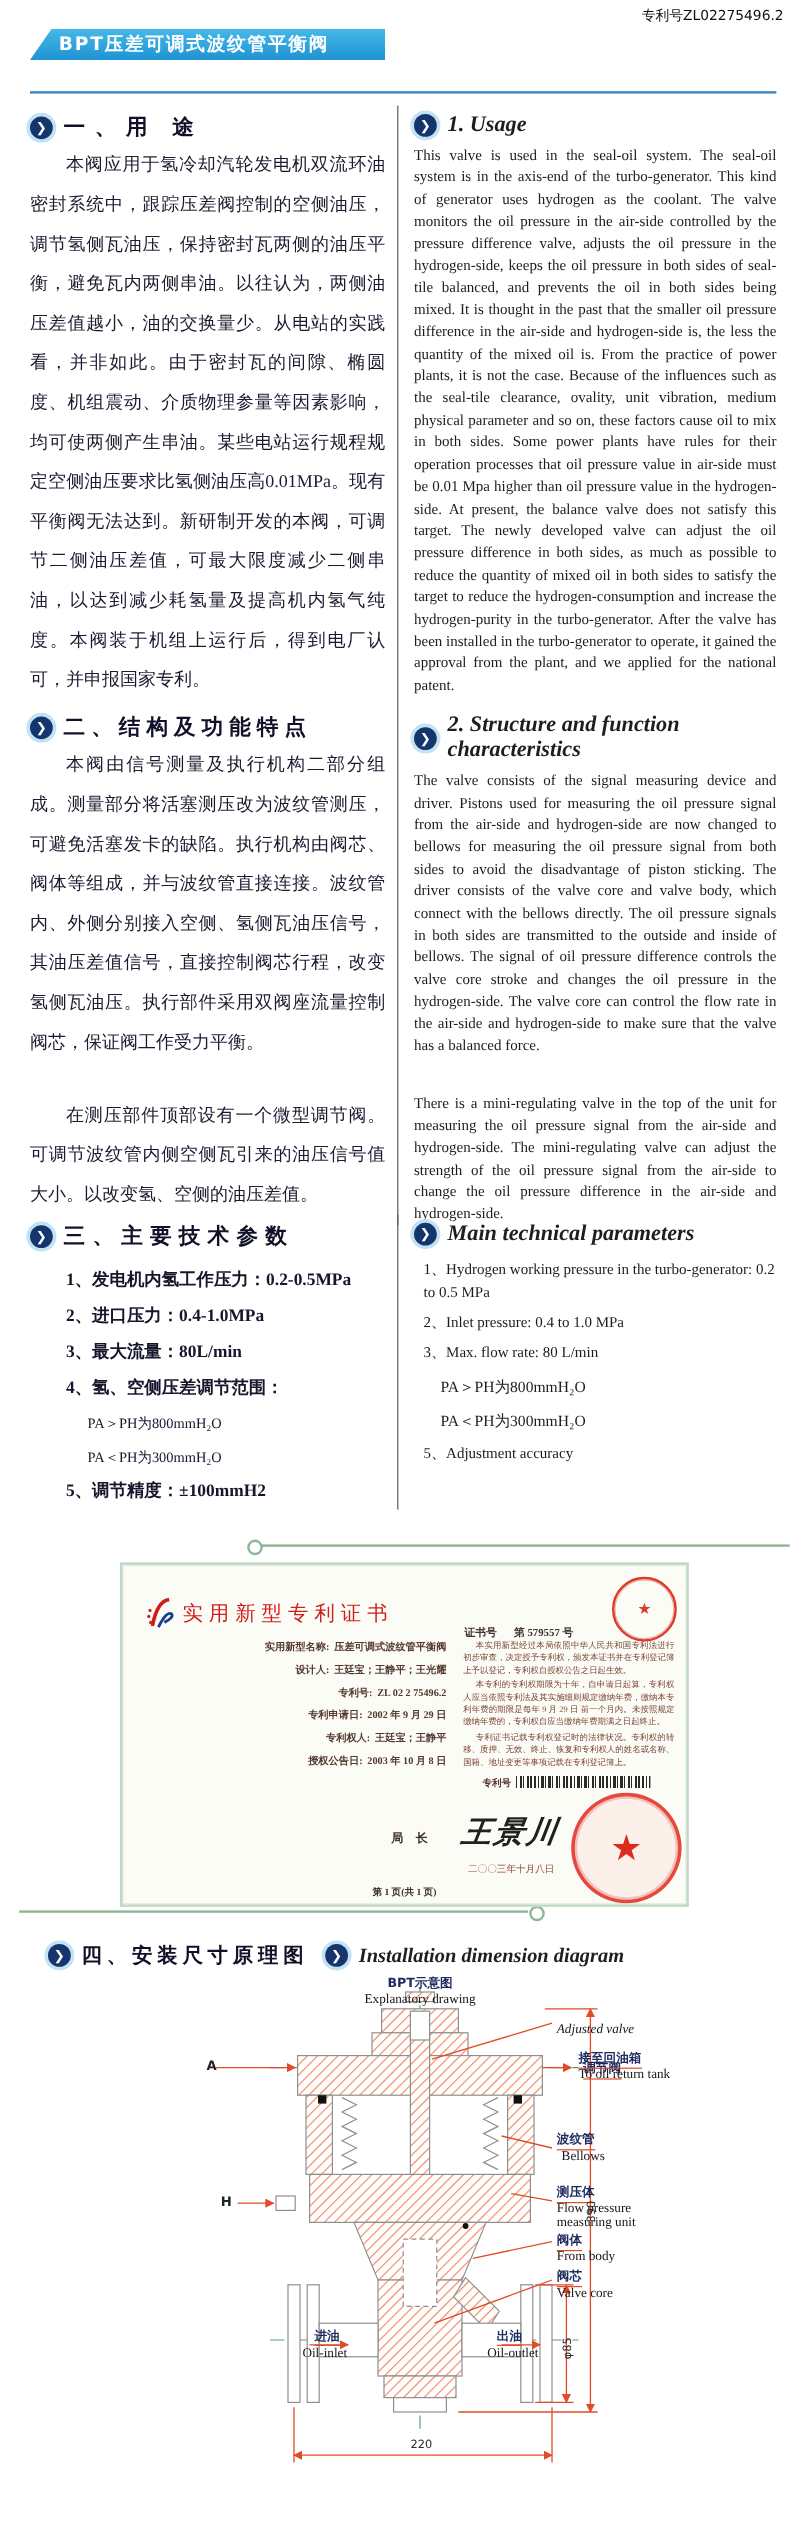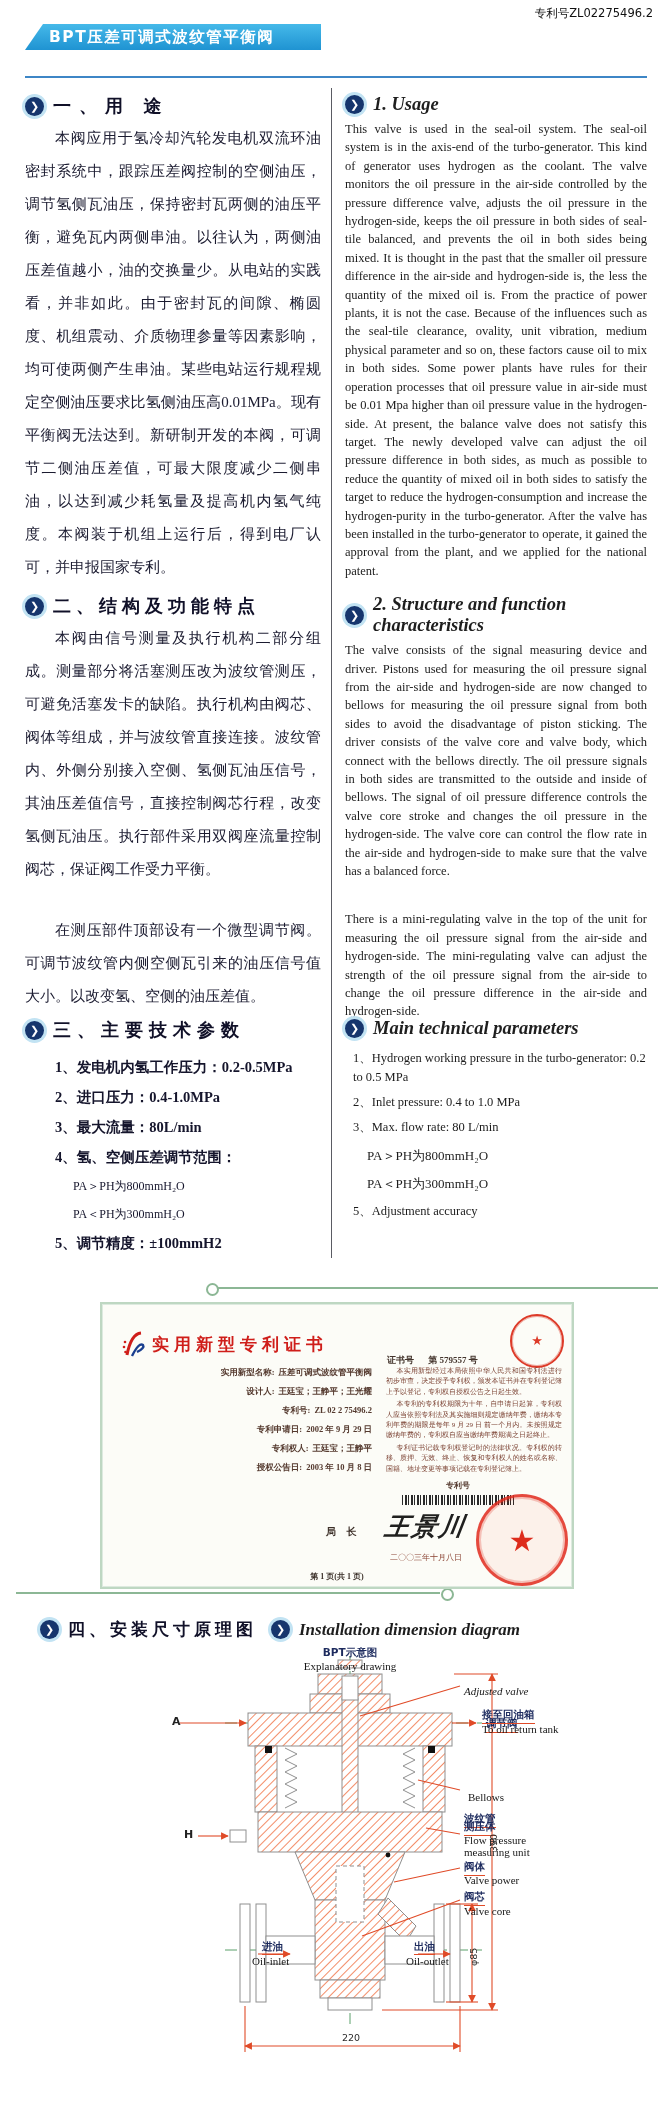--- a/index.html
+++ b/index.html
@@ -44,30 +44,30 @@
   .param-en{font-size:12.5px;line-height:19px;color:#1c1c1c;margin:6px 0;}
   .param-en.sub{font-size:13px;padding-left:22px;margin:9px 0;}
   .params-row .sec-head{margin-bottom:10px;}
 
   
   .green-line{position:absolute;height:2px;background:#8cb795;}
   .green-dot{position:absolute;width:9px;height:9px;border:2px solid #8cb795;border-radius:50%;}
   .cert{position:absolute;left:100px;top:1302px;width:470px;height:283px;background:#fcfcf7;
         border:2px solid #bed7c2;box-shadow:inset 0 0 0 1px #ddeadf;}
   .cert-title-row{position:absolute;left:20px;top:26px;display:flex;align-items:center;gap:6px;}
-  .cert-title{color:#cf1e1a;font-weight:bold;font-size:17px;letter-spacing:5px;}
+  .cert-title{color:#cf1e1a;font-weight:normal;font-size:17px;letter-spacing:5px;}
   .cert-no-row{position:absolute;left:285px;top:50px;font-size:9px;font-weight:bold;color:#43342c;}
   .cert-no-row .val{margin-left:12px;}
   .cert-fields{position:absolute;left:20px;top:56px;width:250px;}
   .cert-field{font-size:8.5px;font-weight:bold;color:#54392e;margin-top:7px;text-align:right;}
   .cert-field .lb{margin-right:4px;}
   .cert-legal{position:absolute;left:284px;top:62px;width:176px;font-size:7px;line-height:10.4px;
               color:#7c4334;text-align:justify;}
   .cert-legal p{margin:0 0 2px 0;text-indent:1.5em;}
-  .barcode-row{position:absolute;left:300px;top:176px;display:flex;align-items:center;gap:4px;flex-direction:column;}
+  .barcode-row{position:absolute;left:300px;top:176px;display:flex;align-items:flex-start;gap:4px;}
   .barcode-label{font-size:8px;font-weight:bold;color:#54392e;}
   .barcode{width:112px;height:10px;
            background:repeating-linear-gradient(90deg,#2a2a2a 0 1px,transparent 1px 3px,#2a2a2a 3px 5px,transparent 5px 6px);}
   .director-row{position:absolute;left:224px;top:206px;display:flex;align-items:baseline;gap:24px;}
   .director-label{font-size:10px;font-weight:bold;color:#3c2f28;letter-spacing:4px;}
   .director-name{font-size:25px;font-weight:bold;font-style:italic;color:#20201f;
                  transform:skewX(-8deg);letter-spacing:2px;}
   .seal-big{position:absolute;left:374px;top:190px;width:86px;height:86px;border-radius:50%;
             border:3px solid rgba(224,44,30,.85);display:flex;align-items:center;justify-content:center;
             box-shadow:inset 0 0 0 2px rgba(224,44,30,.25);background:rgba(255,60,40,.06);}
@@ -328,28 +328,28 @@
     
     <div class="dw-title-cn">BPT示意图</div>
     <div class="dw-title-en">Explanatory drawing</div>
 
     <div class="dw-label-cn lead" style="left:316px;top:24px;margin-top:47px;">调节阀</div>
     <div class="dw-label-en" style="left:294px;top:39px;font-style:italic;">Adjusted valve</div>
 
     <div class="dw-label-cn lead" style="left:312px;top:62px;">接至回油箱</div>
     <div class="dw-label-en" style="left:312px;top:77px;">To oil return tank</div>
 
-    <div class="dw-label-cn lead" style="left:294px;top:130px;margin-top:36px;">波纹管</div>
+    <div class="dw-label-cn lead" style="left:294px;top:130px;">波纹管</div>
     <div class="dw-label-en" style="left:298px;top:145px;">Bellows</div>
 
     <div class="dw-label-cn lead" style="left:294px;top:174px;">测压体</div>
     <div class="dw-label-en wrap" style="left:294px;top:188px;">Flow pressure measuring unit</div>
 
     <div class="dw-label-cn lead" style="left:294px;top:214px;">阀体</div>
-    <div class="dw-label-en" style="left:294px;top:228px;">Valve power</div>
+    <div class="dw-label-en" style="left:294px;top:228px;">From body</div>
 
     <div class="dw-label-cn lead" style="left:294px;top:244px;">阀芯</div>
     <div class="dw-label-en" style="left:294px;top:259px;">Valve core</div>
 
     <div class="dw-label-cn" style="left:92px;top:294px;border-bottom:1px solid #e04b28;">进油</div>
     <div class="dw-label-en" style="left:82px;top:309px;">Oil-inlet</div>
 
     <div class="dw-label-cn" style="left:244px;top:294px;border-bottom:1px solid #e04b28;">出油</div>
     <div class="dw-label-en" style="left:236px;top:309px;">Oil-outlet</div>
 

